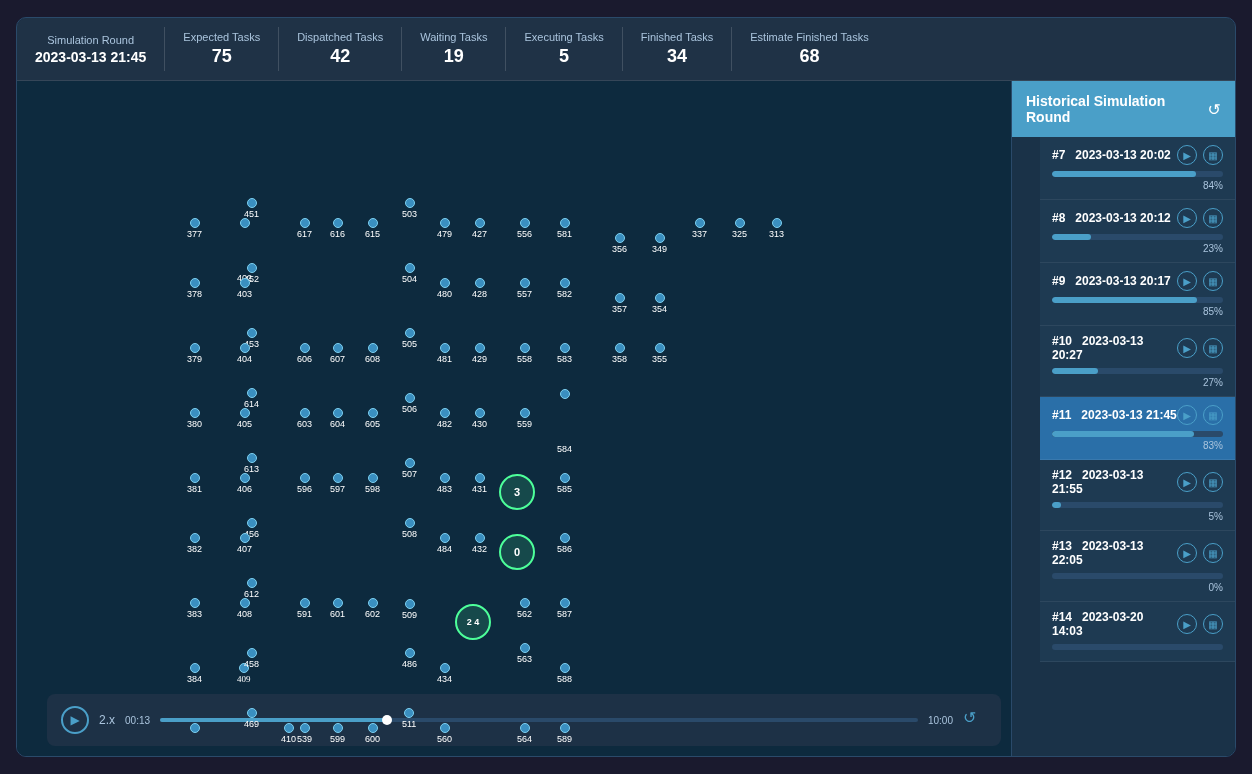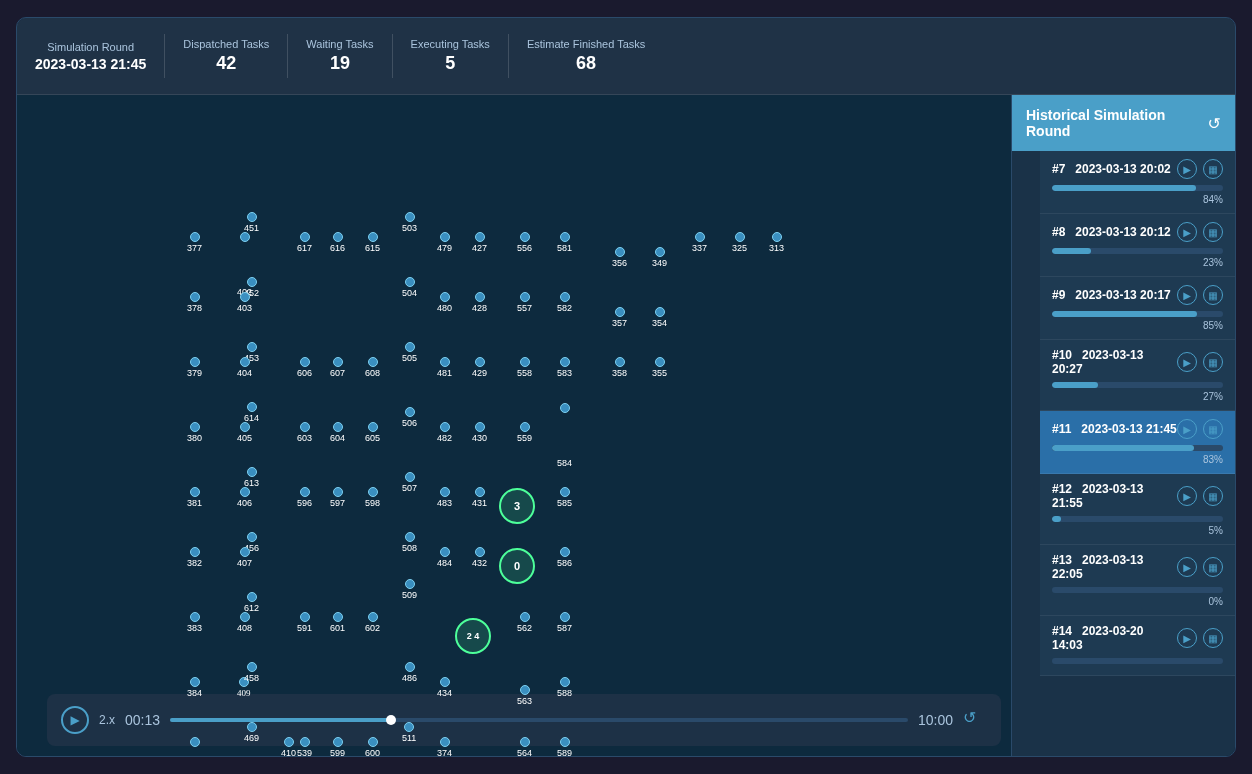--- a/index.html
+++ b/index.html
@@ -21,21 +21,21 @@
       overflow: hidden;
       display: flex;
       flex-direction: column;
       border: 1px solid #2a4a6a;
     }
     
     .stats-bar {
       background: rgba(255,255,255,0.08);
       display: flex;
       align-items: stretch;
-      padding: 16px 0;
+      padding: 9px 0;
       border-bottom: 1px solid rgba(255,255,255,0.1);
       flex-shrink: 0;
     }
     .stat-item {
       display: flex;
       flex-direction: column;
       align-items: center;
       justify-content: center;
       padding: 4px 18px;
       border-right: 1px solid rgba(255,255,255,0.15);
@@ -150,21 +150,21 @@
       width: 10px;
       height: 10px;
       background: #fff;
       border-radius: 50%;
       top: -3px;
       left: 30%;
       transform: translateX(-50%);
     }
     .time-start, .time-end {
       color: #aac4dd;
-      font-size: 14px;
+      font-size: 10px;
       flex-shrink: 0;
     }
     .refresh-btn {
       width: 24px;
       height: 24px;
       color: #4a9fc8;
       font-size: 16px;
       cursor: pointer;
       flex-shrink: 0;
     }
@@ -262,30 +262,38 @@
 <body>
 
 <div class="app-window">
 
   <div class="stats-bar">
     <div class="stat-item">
       <span class="stat-label">Simulation Round</span>
       <span class="stat-value small">2023-03-13 21:45</span>
     </div>
     <div class="stat-item">
+      <span class="stat-label">Expected Tasks</span>
+      <span class="stat-value">75</span>
+    </div>
+    <div class="stat-item">
       <span class="stat-label">Dispatched Tasks</span>
       <span class="stat-value">42</span>
     </div>
     <div class="stat-item">
       <span class="stat-label">Waiting Tasks</span>
       <span class="stat-value">19</span>
     </div>
     <div class="stat-item">
       <span class="stat-label">Executing Tasks</span>
       <span class="stat-value">5</span>
+    </div>
+    <div class="stat-item">
+      <span class="stat-label">Finished Tasks</span>
+      <span class="stat-value">34</span>
     </div>
     <div class="stat-item">
       <span class="stat-label">Estimate Finished Tasks</span>
       <span class="stat-value">68</span>
     </div>
   </div>
 
   <div class="main-content">
 
     <div class="map-area" id="map-area">
@@ -590,21 +598,21 @@
           <span>591</span>
         </div>
         <div class="node" style="left: 313px; top: 517px;">
           <div class="node-dot"></div>
           <span>601</span>
         </div>
         <div class="node" style="left: 348px; top: 517px;">
           <div class="node-dot"></div>
           <span>602</span>
         </div>
-        <div class="node" style="left: 385px; top: 484px; align-items: center;">
+        <div class="node" style="left: 385px; top: 518px; align-items: center;">
           <div class="node-dot"></div>
           <span>509</span>
         </div>
         <div class="node" style="left: 500px; top: 517px;">
           <div class="node-dot"></div>
           <span>562</span>
         </div>
         <div class="node" style="left: 540px; top: 517px;">
           <div class="node-dot"></div>
           <span>587</span>
@@ -622,21 +630,21 @@
           <span>458</span>
         </div>
         <div class="node" style="left: 385px; top: 567px;">
           <div class="node-dot"></div>
           <span>486</span>
         </div>
         <div class="node" style="left: 420px; top: 582px;">
           <div class="node-dot"></div>
           <span>434</span>
         </div>
-        <div class="node" style="left: 500px; top: 590px;">
+        <div class="node" style="left: 500px; top: 562px;">
           <div class="node-dot"></div>
           <span>563</span>
         </div>
         <div class="node" style="left: 540px; top: 582px;">
           <div class="node-dot"></div>
           <span>588</span>
         </div>
         <div class="node" style="left: 170px; top: 642px; gap: 44px;">
           <div class="node-dot"></div>
           <span>385</span>
@@ -660,21 +668,21 @@
         <div class="node" style="left: 348px; top: 642px;">
           <div class="node-dot"></div>
           <span>600</span>
         </div>
         <div class="node" style="left: 385px; top: 627px;">
           <div class="node-dot"></div>
           <span>511</span>
         </div>
         <div class="node" style="left: 420px; top: 642px;">
           <div class="node-dot"></div>
-          <span>374</span>
+          <span>560</span>
         </div>
         <div class="node" style="left: 500px; top: 642px;">
           <div class="node-dot"></div>
           <span>564</span>
         </div>
         <div class="node" style="left: 540px; top: 642px;">
           <div class="node-dot"></div>
           <span>589</span>
         </div>
       </div>

